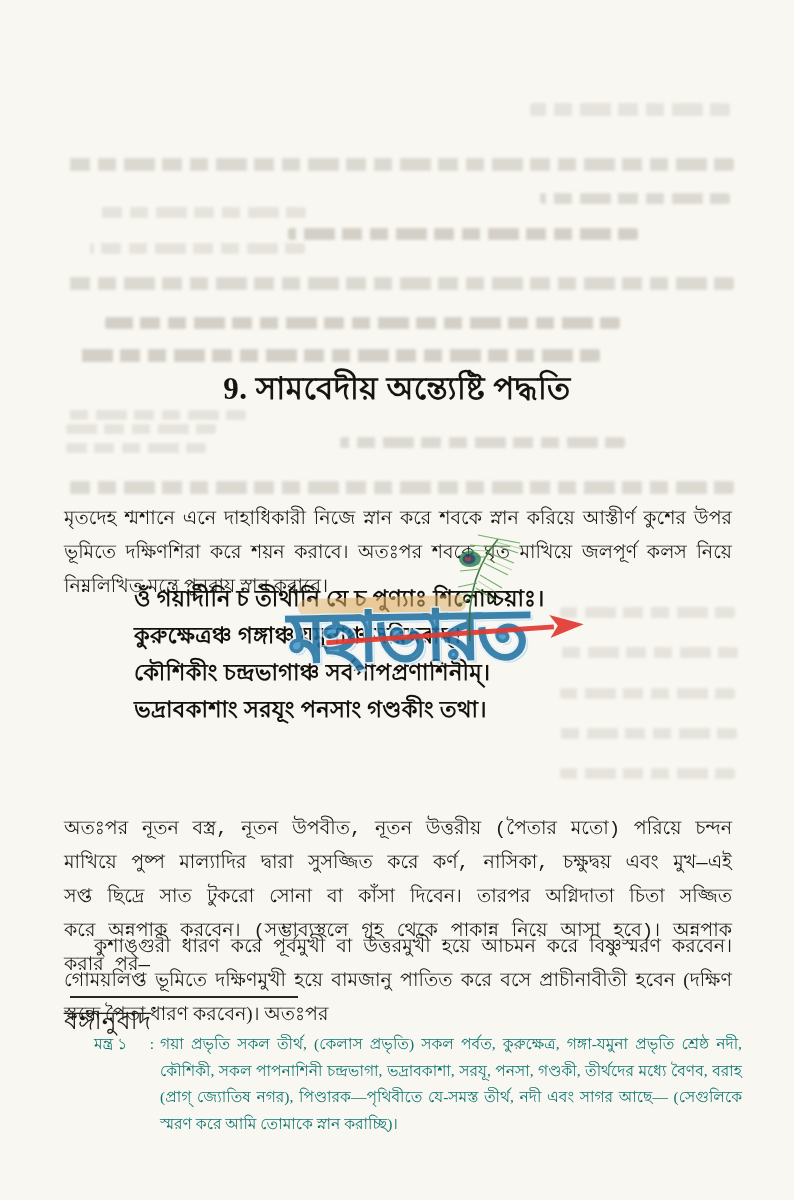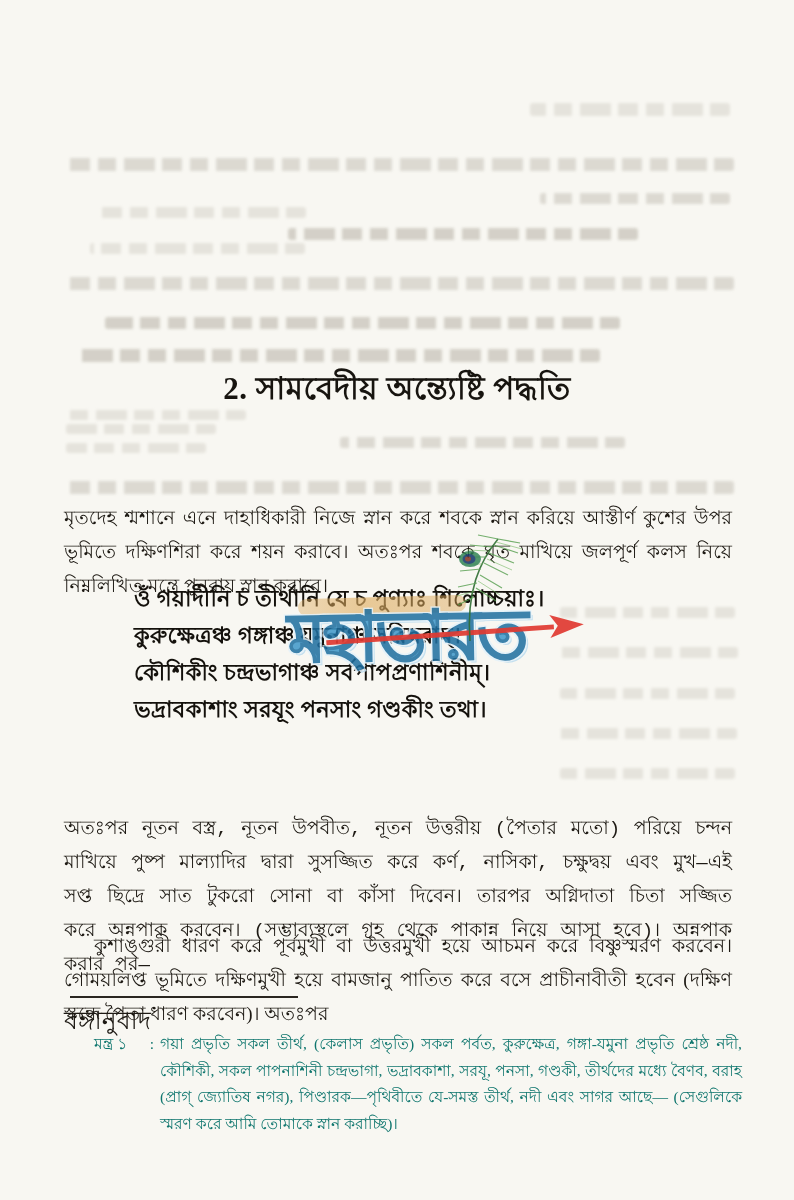--- a/index.html
+++ b/index.html
@@ -98,21 +98,21 @@
   <div class="ghost soft" style="top:424px;left:66px;width:150px;height:10px;"></div>
   <div class="ghost" style="top:437px;left:340px;width:285px;height:11px;"></div>
   <div class="ghost soft" style="top:443px;left:66px;width:140px;height:10px;"></div>
   <div class="ghost" style="top:481px;left:66px;width:668px;height:13px;"></div>
   <div class="ghost soft" style="top:607px;left:560px;width:175px;height:11px;"></div>
   <div class="ghost soft" style="top:647px;left:560px;width:178px;height:11px;"></div>
   <div class="ghost soft" style="top:688px;left:560px;width:175px;height:11px;"></div>
   <div class="ghost soft" style="top:728px;left:555px;width:182px;height:11px;"></div>
   <div class="ghost soft" style="top:768px;left:560px;width:175px;height:11px;"></div>
 
-  <div class="chapter-title">2. সামবেদীয় অন্ত্যেষ্টি পদ্ধতি</div>
+  <div class="chapter-title">9. সামবেদীয় অন্ত্যেষ্টি পদ্ধতি</div>
 
   <div class="para para1">মৃতদেহ শ্মশানে এনে দাহাধিকারী নিজে স্নান করে শবকে স্নান করিয়ে আস্তীর্ণ কুশের উপর ভূমিতে দক্ষিণশিরা করে শয়ন করাবে। অতঃপর শবকে ঘৃত মাখিয়ে জলপূর্ণ কলস নিয়ে নিম্নলিখিত মন্ত্রে পুনরায় স্নান করাবে।</div>
 
   <div class="mantra">
     <div>ওঁ গয়াদীনি চ তীর্থানি যে চ পুণ্যাঃ শিলোচ্চয়াঃ।</div>
     <div>কুরুক্ষেত্রঞ্চ গঙ্গাঞ্চ যমুনাঞ্চ সরিদ্বরাম্।</div>
     <div>কৌশিকীং চন্দ্রভাগাঞ্চ সর্বপাপপ্রণাশিনীম্।</div>
     <div>ভদ্রাবকাশাং সরযূং পনসাং গণ্ডকীং তথা।</div>
   </div>
 

